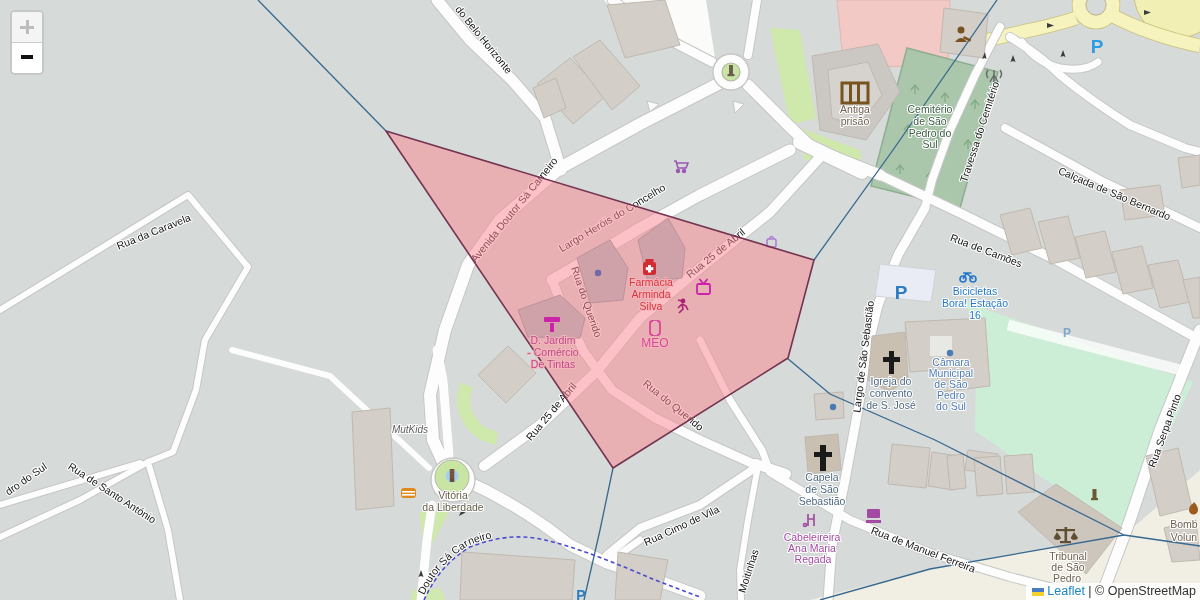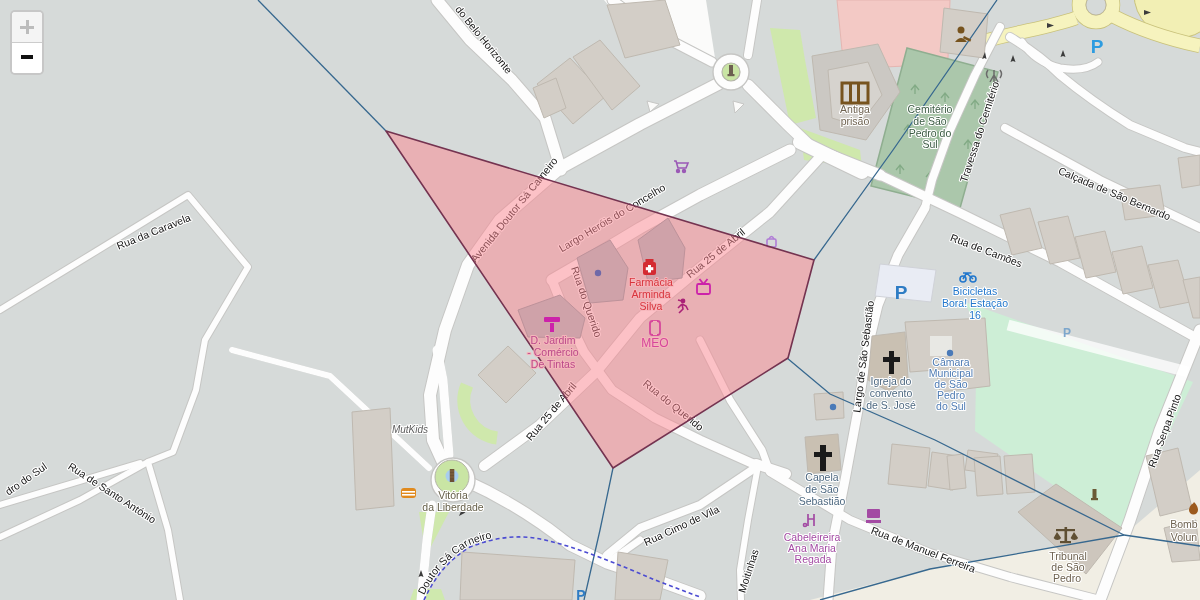--- a/index.html
+++ b/index.html
@@ -474,13 +474,16 @@
   <div style="position:relative;width:30px;height:30px;background:#f4f4f4;border-bottom:1px solid #ccc;border-radius:4px 4px 0 0;">
     <div style="position:absolute;left:8px;top:13.5px;width:14px;height:3px;background:#bcbcbc;"></div>
     <div style="position:absolute;left:13.5px;top:8px;width:3px;height:14px;background:#bcbcbc;"></div>
   </div>
 
   <div style="position:relative;width:30px;height:30px;background:#ffffff;border-radius:0 0 4px 4px;">
     <div style="position:absolute;left:9px;top:12px;width:12px;height:3.5px;background:#111111;"></div>
   </div>
 </div>
 
+<div style="position:absolute;right:0;bottom:0;height:17px;line-height:17px;background:rgba(255,255,255,0.85);padding:0 4px 0 6px;font-size:12.5px;color:#333;z-index:10;white-space:nowrap;">
+  <span style="display:inline-block;width:12px;height:8px;background:linear-gradient(#4a7cc7 50%,#f2d22e 50%);vertical-align:middle;margin-right:3px;"></span><span style="color:#1c85c7;">Leaflet</span> | © OpenStreetMap
 </div>
+</div>
 
 </body></html>

